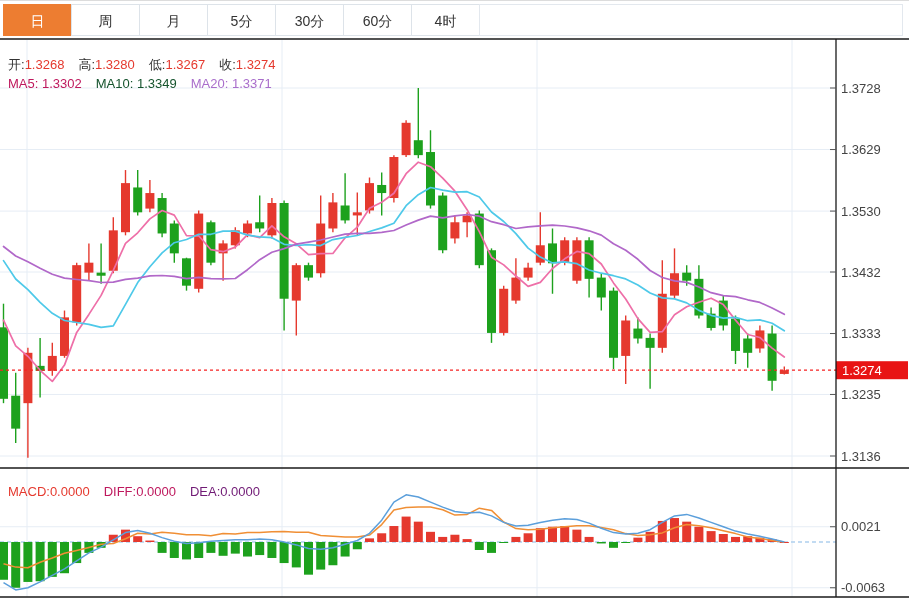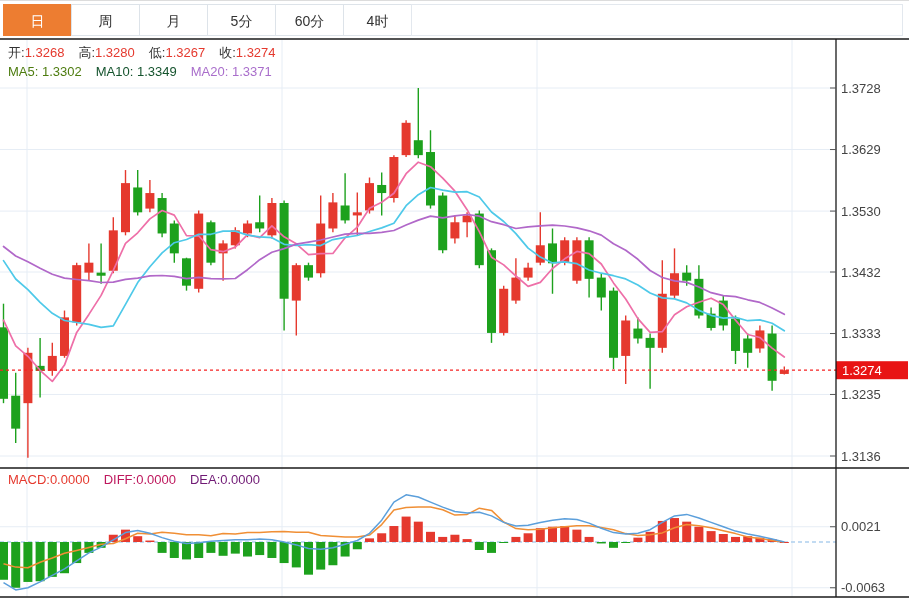--- a/index.html
+++ b/index.html
@@ -20,44 +20,45 @@
     border:1px solid #dde3e9;margin-left:-1px;box-sizing:border-box;
     cursor:pointer;flex:none;
   }
   .tab:first-child{margin-left:0;}
   .tab.selected{background:#ed7d31;color:#fff;border-color:#ed7d31;}
   .tab-filler{
     flex:1 1 auto;height:32px;border:1px solid #e3e8ee;margin-left:-1px;
     box-sizing:border-box;margin-right:6px;background:#fff;
   }
   
-  .info-row{position:absolute;left:8px;font-size:13px;white-space:pre;z-index:3;letter-spacing:0;}
+  .info-row{position:absolute;left:8px;font-size:13px;white-space:pre;z-index:3;letter-spacing:0;margin-top:12px;}
   #ohlc-row{top:44px;}
   #ma-row{top:64px;}
   #macd-row{top:472px;}
   .lbl{color:#333;}
   .val-red{color:#e5392e;}
-  .ma5{color:#4d7c0f;}
+  .ma5{color:#be185d;}
   .ma10{color:#14532d;}
   .ma20{color:#a96ecb;text-align:right;}
   .diffc{color:#be185d;}
   .deac{color:#701a75;}
   .sp{display:inline-block;width:14px;}
   #chart-svg{position:absolute;top:38px;left:0;}
 </style>
 </head>
 <body>
 
 <div id="app">
 
   <div id="tabbar">
       <div class="tab selected">日</div>
       <div class="tab">周</div>
       <div class="tab">月</div>
       <div class="tab">5分</div>
+      <div class="tab">30分</div>
       <div class="tab">60分</div>
       <div class="tab">4时</div>
       <div class="tab-filler"></div>
     </div>
 
   <div id="ohlc-row" class="info-row"><span class="lbl">开:</span><span class="val-red">1.3268</span><span class="sp"></span><span class="lbl">高:</span><span class="val-red">1.3280</span><span class="sp"></span><span class="lbl">低:</span><span class="val-red">1.3267</span><span class="sp"></span><span class="lbl">收:</span><span class="val-red">1.3274</span></div>
 
   <div id="ma-row" class="info-row"><span class="ma5">MA5:</span><span class="ma5"> </span><span class="ma5">1.3302</span><span class="sp"></span><span class="ma10">MA10:</span><span class="ma10"> </span><span class="ma10">1.3349</span><span class="sp"></span><span class="ma20">MA20:</span><span class="ma20"> </span><span class="ma20">1.3371</span></div>
 
   <div id="macd-row" class="info-row"><span class="val-red">MACD:</span><span class="val-red">0.0000</span><span class="sp"></span><span class="diffc">DIFF:</span><span class="diffc">0.0000</span><span class="sp"></span><span class="deac">DEA:</span><span class="deac">0.0000</span></div>

